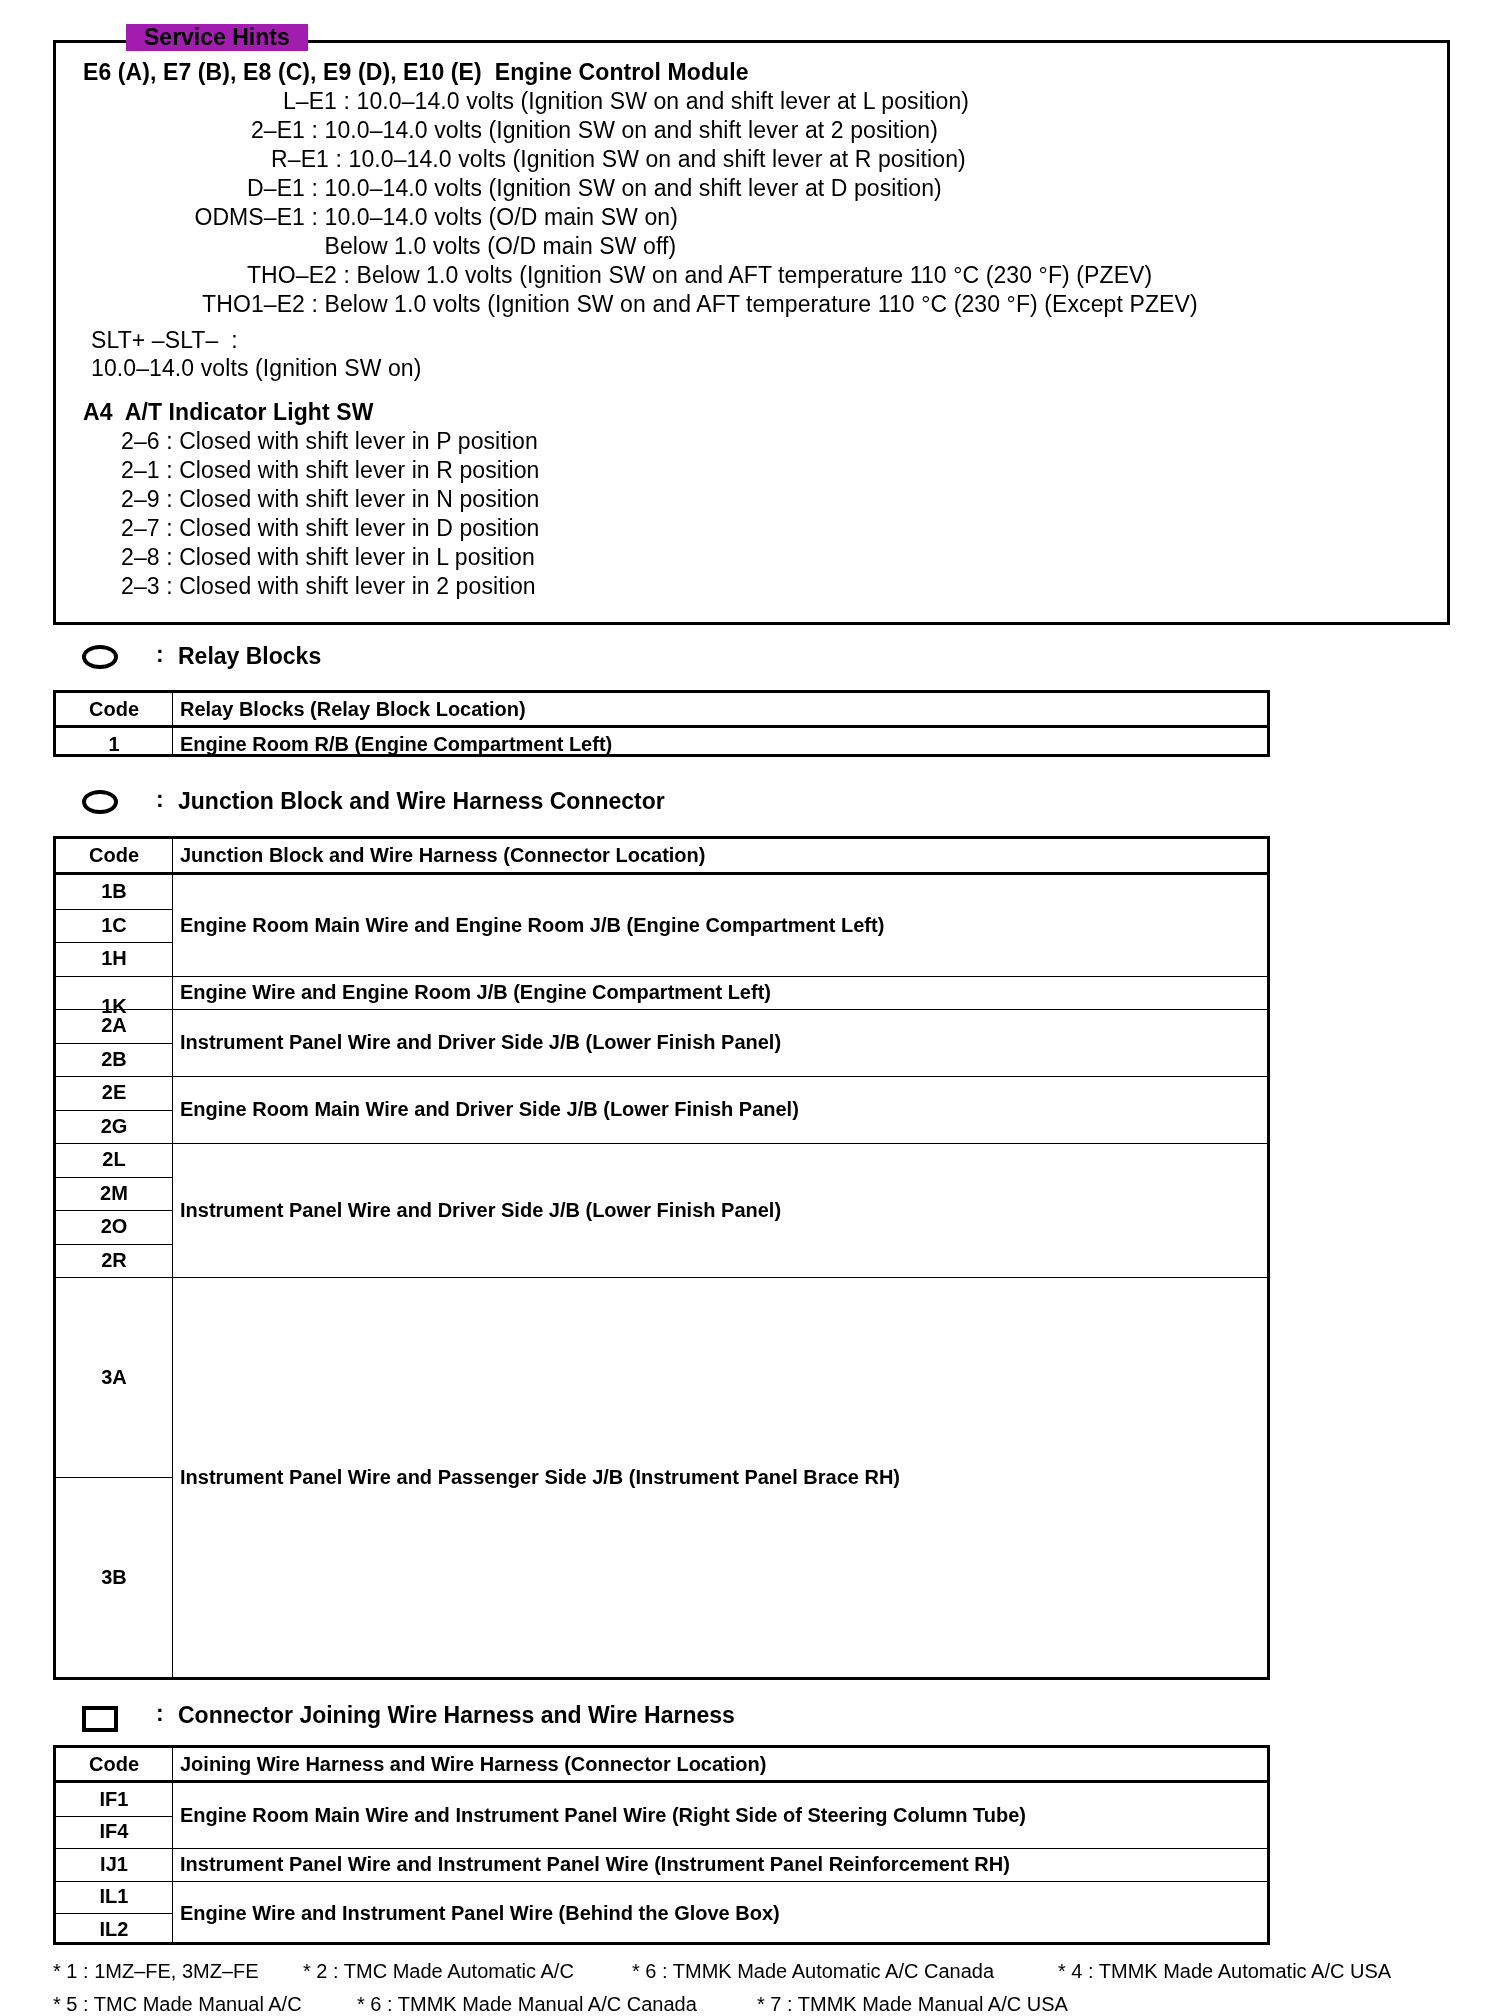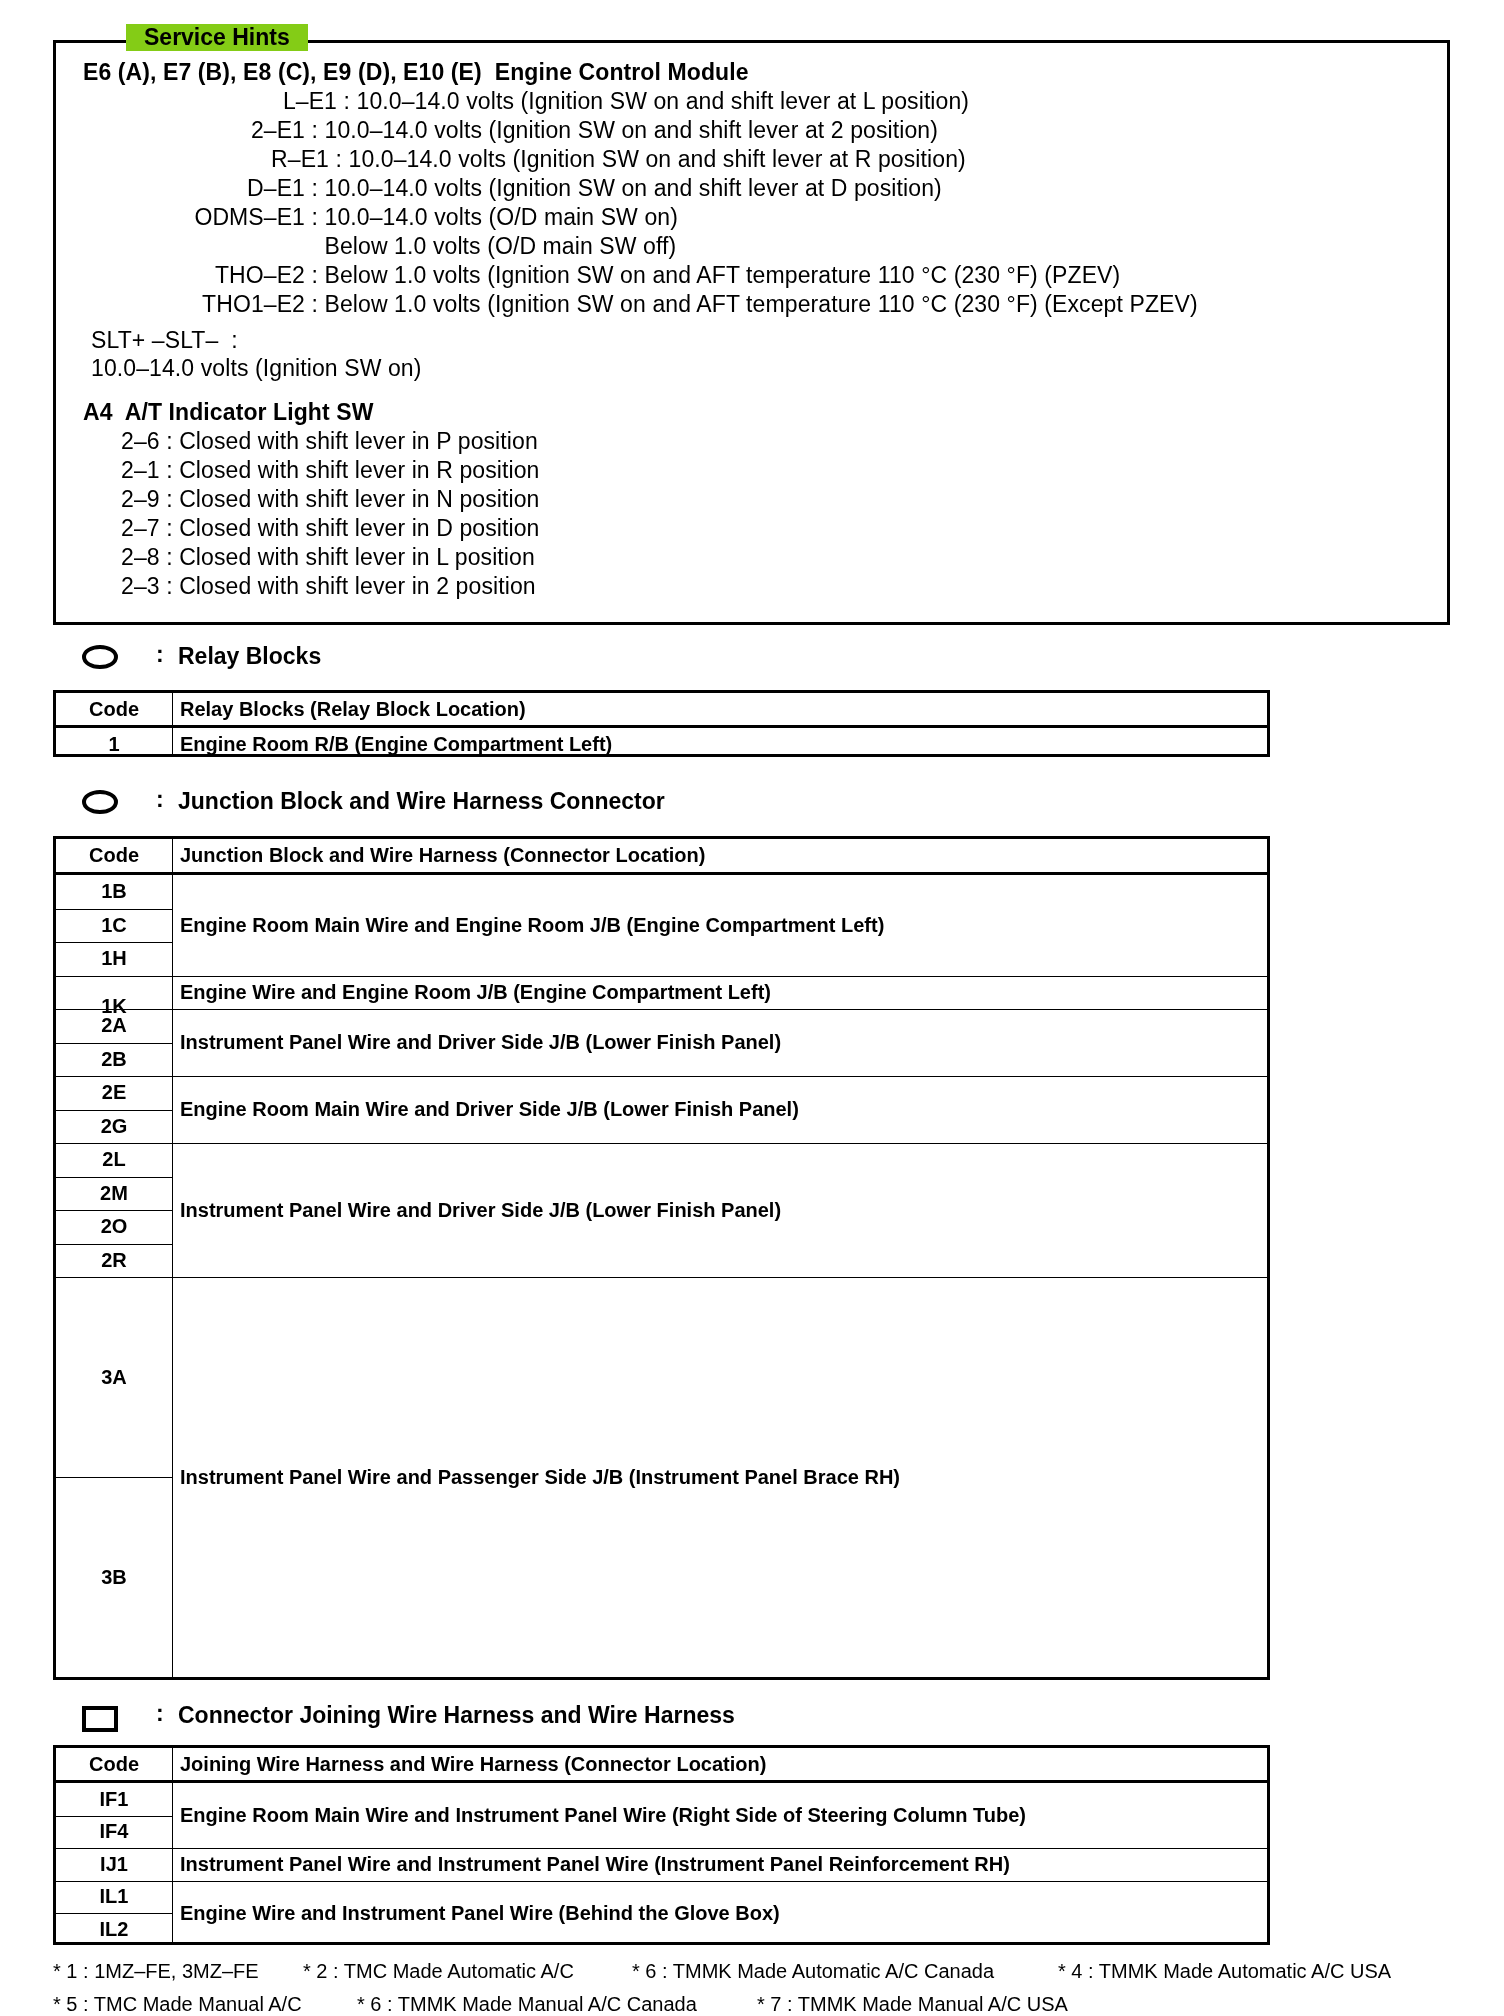--- a/index.html
+++ b/index.html
@@ -1,20 +1,20 @@
 <!DOCTYPE html>
 <html><head>
 <meta charset="utf-8">
 <style>
   html, body { margin: 0; padding: 0; background: #ffffff; }
   body { width: 1504px; height: 2016px; position: relative; overflow: hidden; color: #000; font-family: "Liberation Sans", "DejaVu Sans", sans-serif; }
 
   
   .hints-box { position: absolute; left: 53px; top: 40px; width: 1397px; height: 585px; border: 3px solid #000; box-sizing: border-box; }
-  .hints-title { position: absolute; left: 126px; top: 24px; background: #84cc16; padding: 0 18px; font-weight: bold; font-size: 23px; }
+  .hints-title { position: absolute; left: 126px; top: 24px; background: #a21caf; padding: 0 18px; font-weight: bold; font-size: 23px; }
   .hline { position: absolute; font-size: 23px; white-space: pre; line-height: 29px; letter-spacing: 0.1px; }
   .bold { font-weight: bold; }
   .codecol { display: inline-block; text-align: right; }
 
   
   .sec-head { position: absolute; font-weight: bold; font-size: 23px; white-space: pre; }
   .sec-icon-oval { position: absolute; width: 36px; height: 24px; border: 4px solid #000; border-radius: 50%; box-sizing: border-box; }
   .sec-icon-rect { position: absolute; width: 36px; height: 26px; border: 4px solid #000; box-sizing: border-box; }
   .sec-colon { position: absolute; font-size: 23px; font-weight: bold; }
 
@@ -38,21 +38,21 @@
 
 <div class="hline bold" style="left:83px; top:58px;">E6 (A), E7 (B), E8 (C), E9 (D), E10 (E)  Engine Control Module</div>
 
 <div id="ecm-lines">
     <div class="hline" style="left:0; top:87px;padding-left:32px;"><span class="codecol" style="width:318px;">L–E1 :</span><span> 10.0–14.0 volts (Ignition SW on and shift lever at L position)</span></div>
     <div class="hline" style="left:0; top:116px;"><span class="codecol" style="width:318px;">2–E1 :</span><span> 10.0–14.0 volts (Ignition SW on and shift lever at 2 position)</span></div>
     <div class="hline" style="left:4px; top:145px;margin-left:20px;"><span class="codecol" style="width:318px;">R–E1 :</span><span> 10.0–14.0 volts (Ignition SW on and shift lever at R position)</span></div>
     <div class="hline" style="left:0; top:174px;"><span class="codecol" style="width:318px;">D–E1 :</span><span> 10.0–14.0 volts (Ignition SW on and shift lever at D position)</span></div>
     <div class="hline" style="left:0; top:203px;"><span class="codecol" style="width:318px;">ODMS–E1 :</span><span> 10.0–14.0 volts (O/D main SW on)</span></div>
     <div class="hline" style="left:0; top:232px;"><span class="codecol" style="width:318px;"></span><span> Below 1.0 volts (O/D main SW off)</span></div>
-    <div class="hline" style="left:0; top:261px;"><span class="codecol" style="width:318px;">THO–E2 :</span><span> Below 1.0 volts (Ignition SW on and AFT temperature 110 °C (230 °F) (PZEV)</span></div>
+    <div class="hline" style="left:0; top:261px;padding-left:32px;"><span class="codecol" style="width:318px;">THO–E2 :</span><span> Below 1.0 volts (Ignition SW on and AFT temperature 110 °C (230 °F) (PZEV)</span></div>
     <div class="hline" style="left:0; top:290px;"><span class="codecol" style="width:318px;">THO1–E2 :</span><span> Below 1.0 volts (Ignition SW on and AFT temperature 110 °C (230 °F) (Except PZEV)</span></div>
   </div>
 
 <div class="hline" style="left:91px; top:326px;">SLT+ –SLT–  :</div>
 <div class="hline" style="left:91px; top:354px;">10.0–14.0 volts (Ignition SW on)</div>
 
 <div class="hline bold" style="left:83px; top:398px;">A4  A/T Indicator Light SW</div>
 <div id="indicator-lines">
     <div class="hline" style="left:121px; top:427px;">2–6 : Closed with shift lever in P position</div>
     <div class="hline" style="left:121px; top:456px;">2–1 : Closed with shift lever in R position</div>

